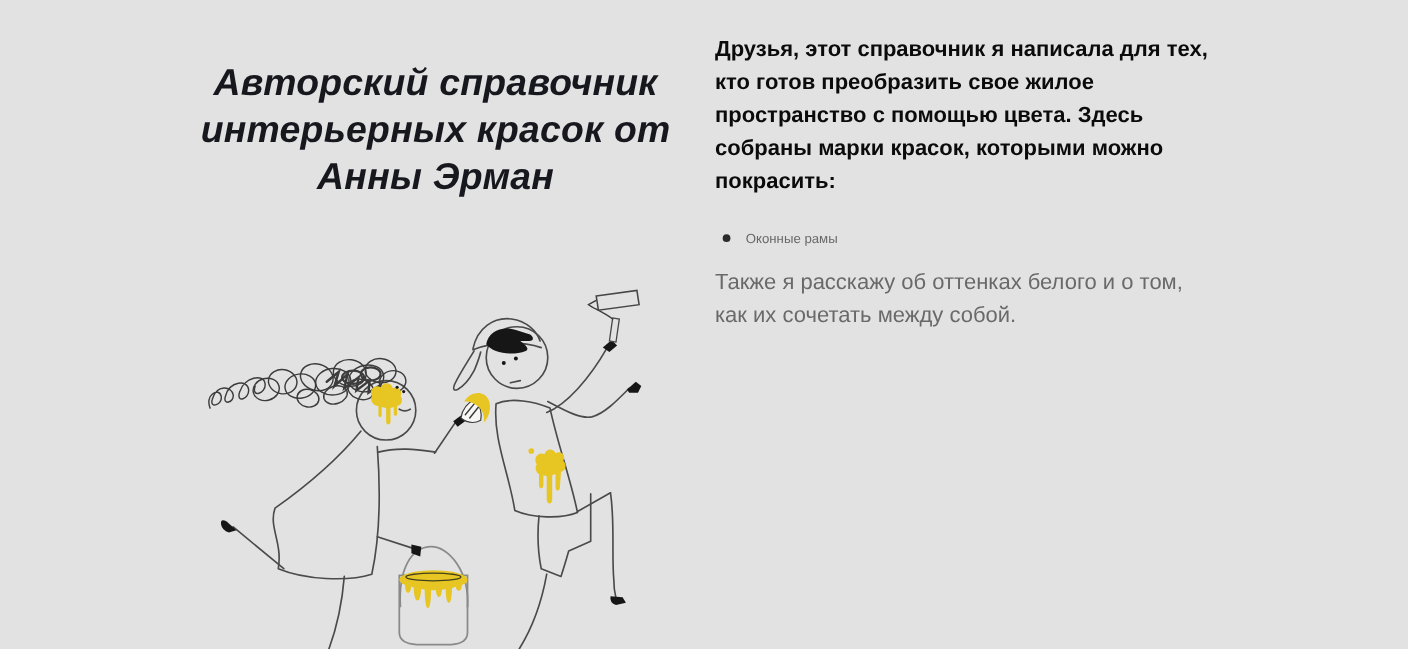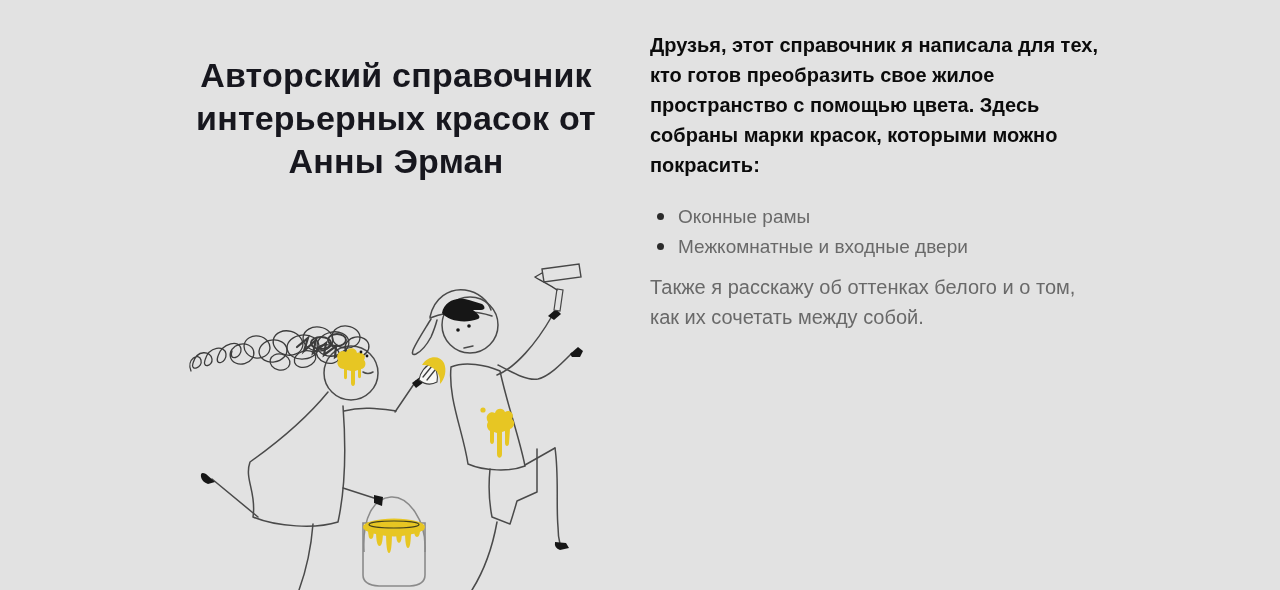--- a/index.html
+++ b/index.html
@@ -1,35 +1,35 @@
 <!DOCTYPE html>
 <html><head>
 <meta charset="utf-8">
 <style>
   html,body{margin:0;padding:0;}
   body{
     width:1280px;height:590px;overflow:hidden;position:relative;
     background:#e2e2e2;
     font-family:"Liberation Sans","DejaVu Sans",sans-serif;
   }
-  .hero-col{position:absolute;left:166px;top:0;width:460px;}
+  .hero-col{position:absolute;left:166px;top:0;width:460px;font-style:italic;}
   .hero-title{
     margin:0;padding-top:54px;
     font-size:34px;line-height:43px;font-weight:700;
     color:#17171e;text-align:center;letter-spacing:.2px;
   }
   .illustration{position:absolute;left:185px;top:258px;width:440px;height:332px;}
   .content-col{position:absolute;left:650px;top:0;width:452px;}
   .intro{
     margin:0;padding-top:30px;
     font-size:20px;line-height:30px;font-weight:700;color:#0b0b0b;
   }
   ul.paint-list{
     margin:22px 0 0 0;padding:0;list-style:none;
-    font-size:19px;line-height:30px;color:#696969;width:440px;
+    font-size:12px;line-height:30px;color:#696969;width:440px;
   }
   ul.paint-list li{position:relative;padding-left:28px;margin:0;}
   ul.paint-list li::before{
     content:"";position:absolute;left:7px;top:11px;
     width:7px;height:7px;border-radius:50%;background:#2b2b2b;
   }
   .outro{
     margin:10px 0 0 0;
     font-size:20px;line-height:30px;color:#696969;width:440px;
   }
@@ -148,16 +148,15 @@
     <path d="M369,51 L372,30 L378,31 L375,52 Z" class="fillbg" stroke="#464646" stroke-width="1.2"></path>
     <path class="sk2" d="M372,31 C364,25 354,21 350,18 L357,14"></path>
     <path d="M357,10 L394,5 L396,18 L359,23 Z" class="fillbg" stroke="#464646" stroke-width="1.4"></path>
   </g>
 </svg>
 
 <div class="content-col">
   <p class="intro">Друзья, этот справочник я написала для тех, кто готов преобразить свое жилое пространство с помощью цвета. Здесь собраны марки красок, которыми можно покрасить:</p>
   <ul class="paint-list">
     <li>Оконные рамы</li>
-    <li>Межкомнатные и входные двери</li>
   </ul>
   <p class="outro">Также я расскажу об оттенках белого и о том, как их сочетать между собой.</p>
 </div>
 
 </body></html>

